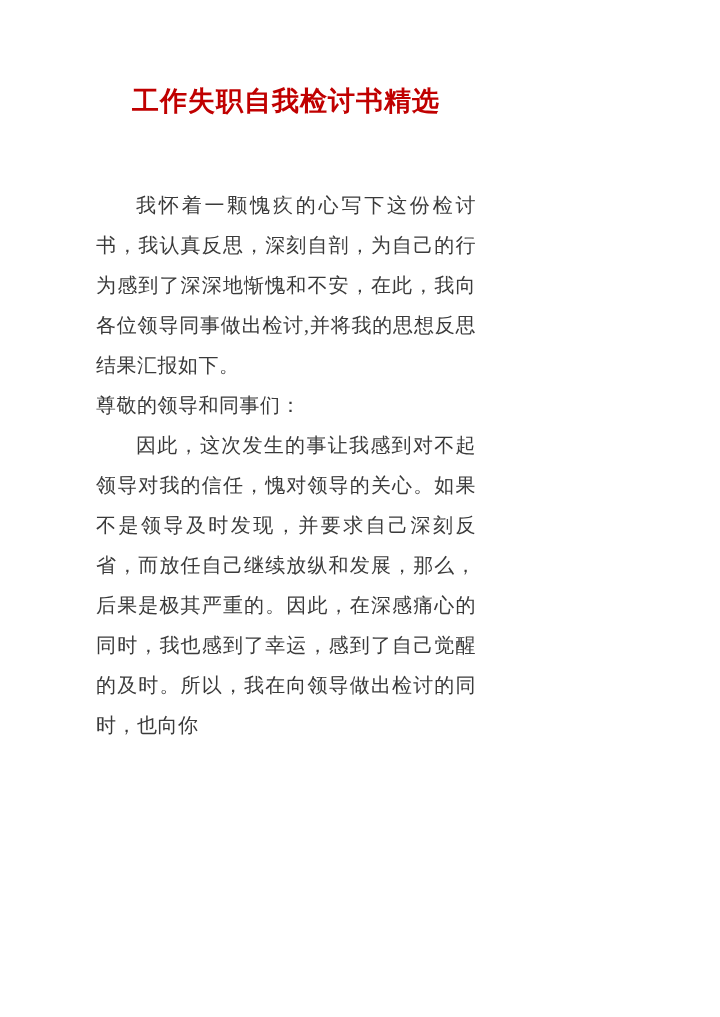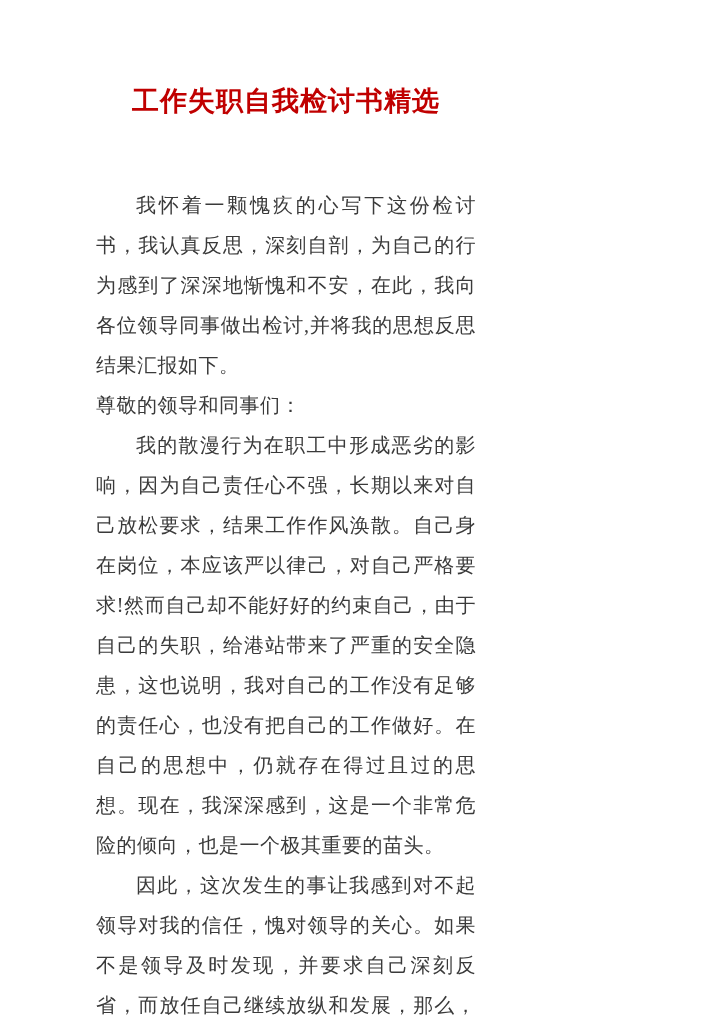--- a/index.html
+++ b/index.html
@@ -46,17 +46,16 @@
 
 <div class="page">
   <h1 class="doc-title">工作失职自我检讨书精选</h1>
 
   <div class="doc-body">
 
     <p class="para">我怀着一颗愧疚的心写下这份检讨书，我认真反思，深刻自剖，为自己的行为感到了深深地惭愧和不安，在此，我向各位领导同事做出检讨,并将我的思想反思结果汇报如下。</p>
 
     <p class="para salutation">尊敬的领导和同事们：</p>
 
-    <p class="para">我的散漫行为在职工中形成恶劣的影响，因为自己责任心不强，长期以来对自己放松要求，结果工作作风涣散。自己身在岗位，本应该严以律己，对自己严格要求!然而自己却不能好好的约束自己，由于自己的失职，给港站带来了严重的安全隐患，这也说明，我对自己的工作没有足够的责任心，也没有把自己的工作做好。在自己的思想中，仍就存在得过且过的思想。现在，我深深感到，这是一个非常危险的倾向，也是一个极其重要的苗头。</p>
 
     <p class="para">因此，这次发生的事让我感到对不起领导对我的信任，愧对领导的关心。如果不是领导及时发现，并要求自己深刻反省，而放任自己继续放纵和发展，那么，后果是极其严重的。因此，在深感痛心的同时，我也感到了幸运，感到了自己觉醒的及时。所以，我在向领导做出检讨的同时，也向你</p>
   </div>
 </div>
 
 </body></html>

